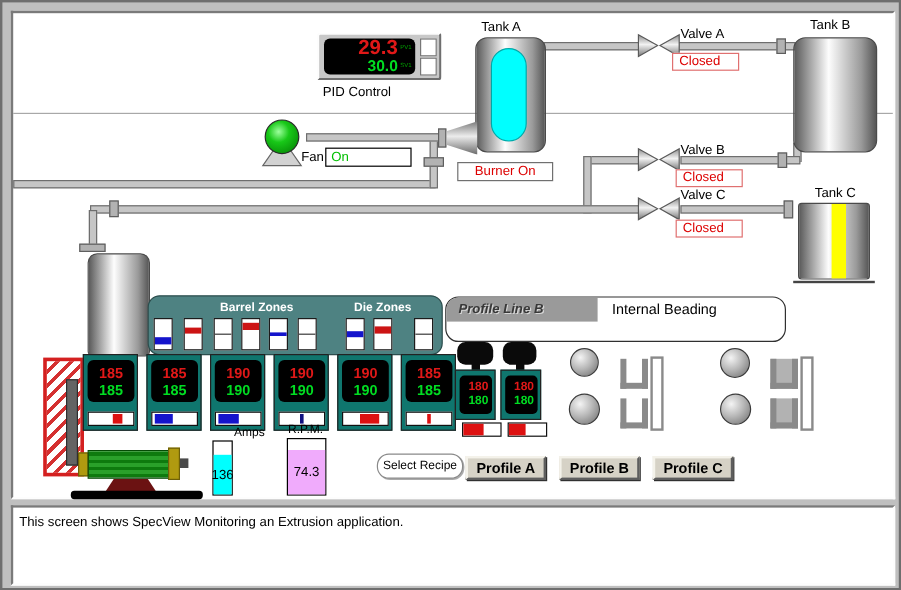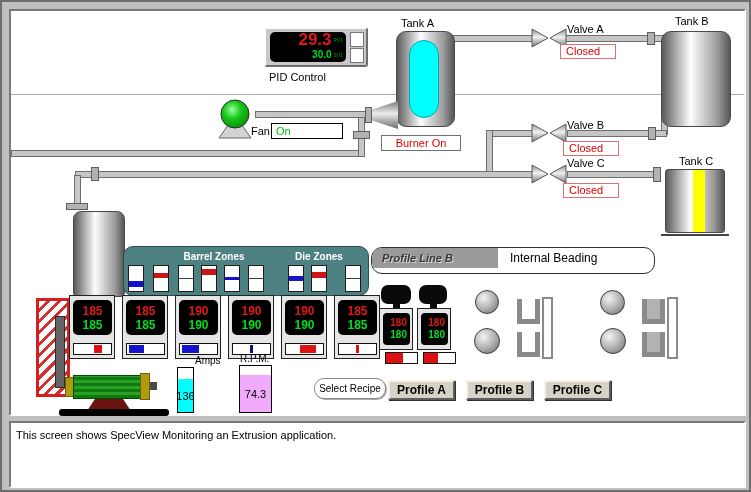--- a/index.html
+++ b/index.html
@@ -34,21 +34,21 @@
 
   .zones-panel { background:#4e8282; border:1px solid #2c4d4d; border-radius:10px; }
   .zone-title { color:#fff; font-size:10px; font-weight:bold; text-align:center; }
   .zone-box { background:#fff; border:1px solid #1c1c1c; overflow:hidden; }
   .zone-band { position:absolute; left:0; right:0; }
 
   .pill { border:1px solid #303030; border-radius:11px; overflow:hidden; background:#fff; }
   .pill-left { background:#9a9a9a; color:#383838; font-style:italic; font-weight:bold; font-size:11px; line-height:20px; padding-left:10px; text-shadow:1px 1px 0 #d5d5d5; }
   .pill-right { color:#000; font-size:12px; line-height:20px; padding-left:12px; }
 
-  .station { background:#e5e5e5; border:1px solid #222;text-align:center; }
+  .station { background:#0f766e; border:1px solid #222;text-align:center; }
   .st-lcd { position:absolute; left:3px; top:4px; width:39px; height:35px; background:#000; border-radius:5px;
             display:flex; flex-direction:column; justify-content:center; align-items:center; }
   .st-lcd .pv-val { font-size:12px; line-height:14px; }
   .st-lcd .sv-val { font-size:12px; line-height:14px; }
   .st-bar { position:absolute; left:3px; top:47px; width:39px; height:12px; background:#fff; border:1px solid #111; overflow:hidden; }
   .st-marker { position:absolute; top:1px; bottom:1px; }
 
   .hopper-cap { background:#0a0a0a; border-radius:7px; }
   .hopper-lcd { position:absolute; left:3px; top:4px; width:27px; height:32px; background:#000; border-radius:4px;
                 display:flex; flex-direction:column; justify-content:center; align-items:flex-end; padding-right:3px; }
@@ -123,21 +123,21 @@
     <div class="s flange" style="left:80px;top:156px;width:8px;height:14px"></div>
 
 
     <div class="s raised" style="left:253px;top:16px;width:104px;height:40px;border-radius:3px">
       <div class="s lcd" style="left:4px;top:3px;width:76px;height:30px">
         <div class="lcd-row" style="height:15px">
           <span class="pv-val" style="font-size:17px">29.3</span>
           <span class="tag">PV1</span>
         </div>
         <div class="lcd-row" style="height:15px">
-          <span class="sv-val" style="font-size:10px">30.0</span>
+          <span class="sv-val" style="font-size:13px">30.0</span>
           <span class="tag">SV1</span>
         </div>
       </div>
       <div class="s indbox" style="left:84px;top:3px;width:14px;height:15px"></div>
       <div class="s indbox" style="left:84px;top:19px;width:14px;height:15px"></div>
     </div>
     <div class="s lbl" style="left:258px;top:60px">PID Control</div>
 
     <div class="s lbl" style="left:390px;top:6px">Tank A</div>
     <div class="s tank" style="left:385px;top:20px;width:59px;height:96px;border-radius:10px">
@@ -213,21 +213,21 @@
           <div class="zone-band" style="top: 40%; height: 18%; background: rgb(20, 20, 204);"></div>
         </div>
       <div class="s zone-box" style="left:187px;top:18px;width:16px;height:27px">
           <div class="zone-band" style="top: 24%; height: 22%; background: rgb(204, 20, 20);"></div>
         </div>
       <div class="s zone-box" style="left:221px;top:18px;width:16px;height:27px">
           <div class="zone-band" style="top: 46%; height: 7%; background: rgb(58, 58, 58);"></div>
         </div>
     </div>
 
-    <div class="s pill" style="left:360px;top:236px;width:284px;height:27px">
+    <div class="s pill" style="left:360px;top:236px;width:284px;height:38px">
       <div class="s pill-left" style="left:0;top:0;width:126px;height:20px">Profile Line B</div>
       <div class="s pill-right" style="left:126px;top:0;right:0;height:20px">Internal Beading</div>
     </div>
 
     <div class="s ladder" style="left:25px;top:287px;width:34px;height:99px">
       <div class="s ladder-strip" style="left:16px;top:15px;width:10px;height:72px"></div>
     </div>
 
     <div class="s station" style="left:58px;top:284px;width:46px;height:64px">
       <div class="st-lcd">

